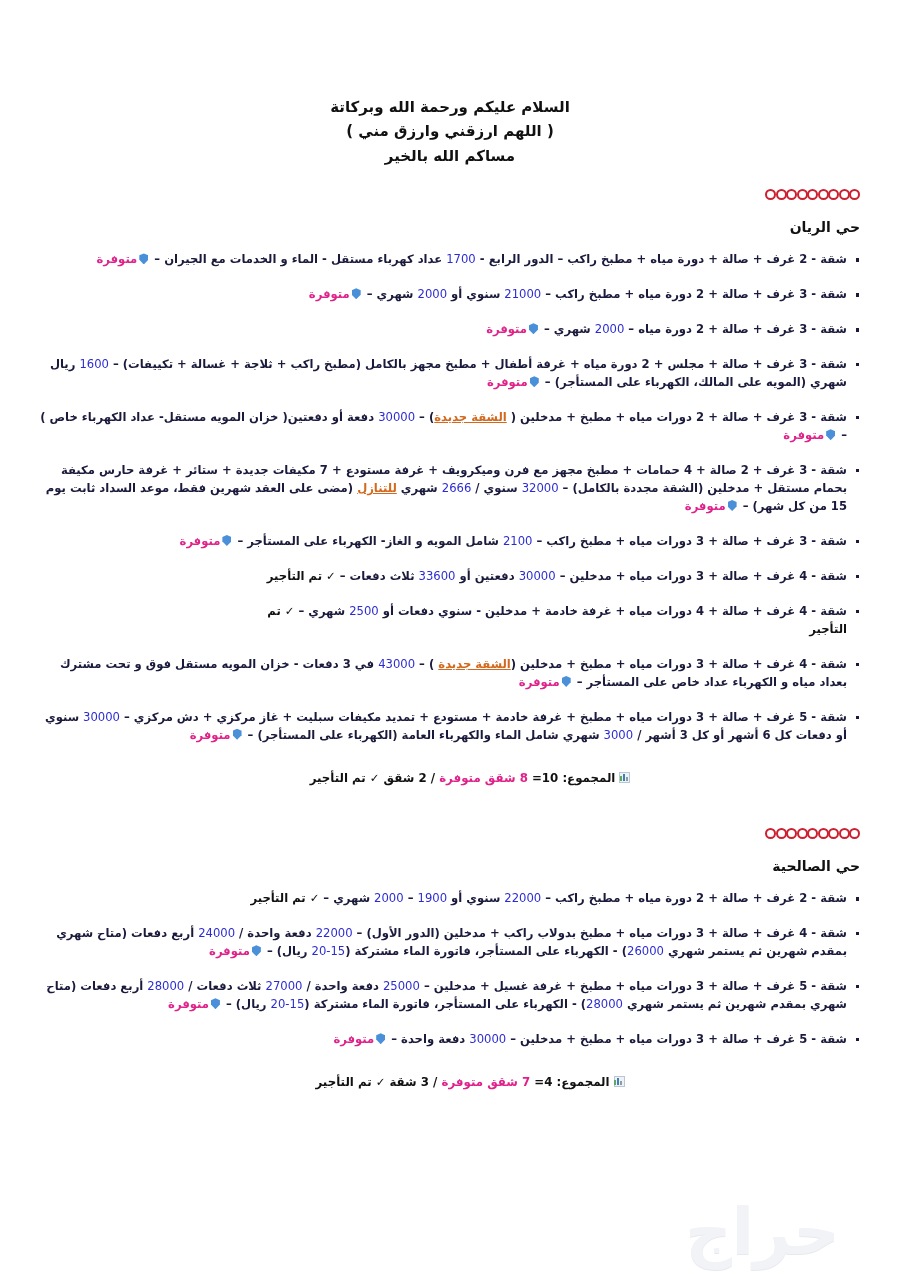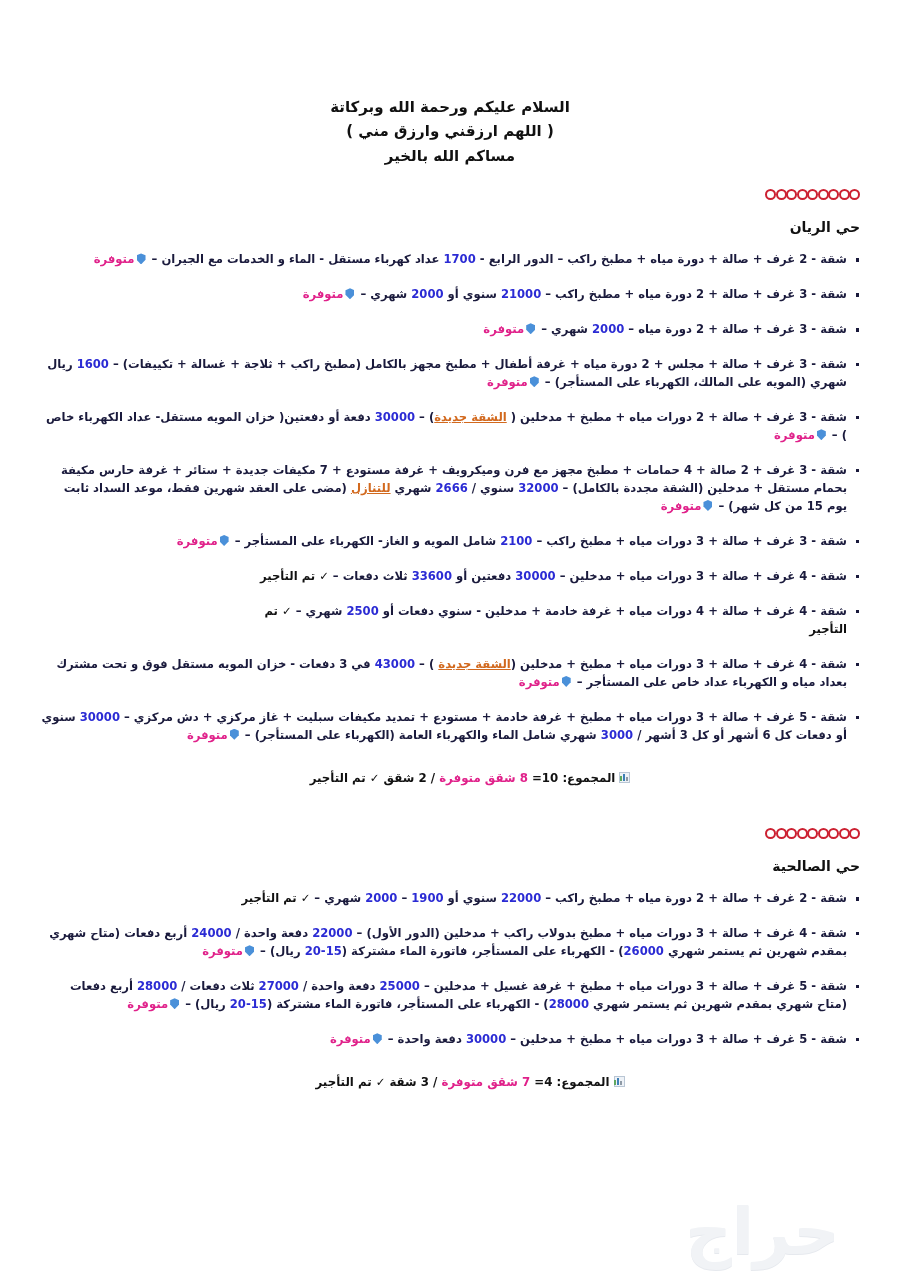--- a/index.html
+++ b/index.html
@@ -85,21 +85,21 @@
     right: 1px;
     width: 3.2px; height: 3.2px;
     background: #1a1a3c;
   }
   
   li.ind1 { padding-left: 0; }
   li.ind2 { padding-left: 60px; }
   li.ind3 { padding-left: 130px; }
   li.ind4 { padding-left: 200px; }
 
-  .num   { color: #2b2bd4; font-weight: bold; }
+  .num   { color: #2b2bd4; font-weight: normal; }
   .avail { color: #e0218a; font-weight: bold; }
   .rented{ color: #111111; font-weight: bold; }
   .note  { color: #d2691e; font-weight: bold; text-decoration: underline; }
   .plain { color: #1a1a3c; }
 
   .shield {
     display: inline-block;
     width: 9px; height: 11px;
     margin: 0 2px -1px 2px;
     background: #4a90d9;

